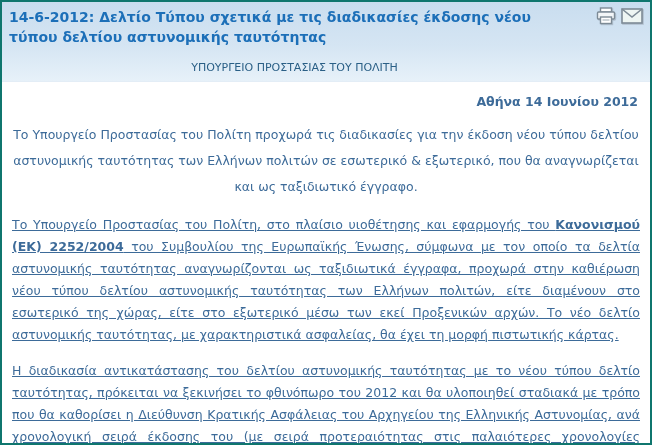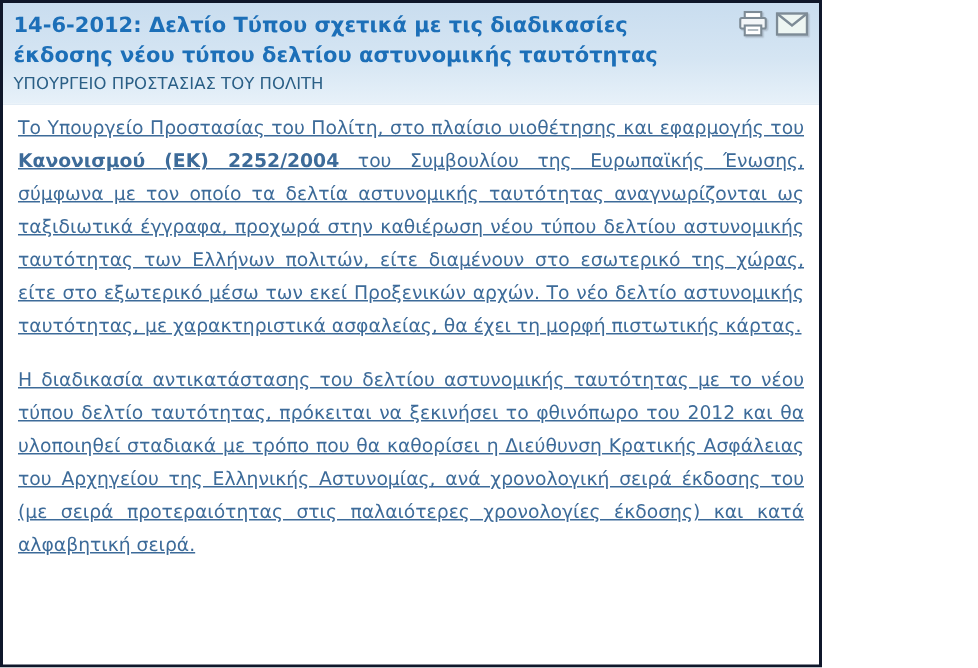--- a/index.html
+++ b/index.html
@@ -3,46 +3,47 @@
 <meta charset="utf-8">
 <style>
   html, body { margin: 0; padding: 0; }
   body {
     width: 652px; height: 445px;
     font-family: "DejaVu Sans", "Liberation Sans", sans-serif;
     background: #ffffff;
   }
   .page {
     box-sizing: border-box;
-    width: 548px; height: 445px;
-    border: 2px solid #0f172a;
+    width: 652px; height: 445px;
+    border: 2px solid #0f766e;
     background: #ffffff;
     display: flex; flex-direction: column;
     overflow: hidden;
   }
   
   .header {
     position: relative;
     background: linear-gradient(#c9ddef 0%, #d5e5f3 55%, #e7f1f9 100%);
     padding: 5px 70px 6px 7px;
     border-bottom: 1px solid #e3edf6;
     flex: 0 0 auto;
   }
   .header h1 {
     margin: 0;
     font-size: 14px; line-height: 20px;
     font-weight: bold;
     color: #1c6fb8;
     letter-spacing: 0;
   }
   .header .subtitle {
-    margin-top: 2px;
+    margin-top: 14px;
     font-size: 11px; line-height: 14px;
     color: #2a5f86;
     font-weight: normal;
+    text-align: center;
   }
   .header-icons {
     position: absolute; top: 4px; right: 7px;
     display: flex; gap: 4px;
   }
   .icon-btn {
     width: 22px; height: 20px;
     background: none; border: none; padding: 0;
     cursor: pointer;
     display: flex; align-items: center; justify-content: center;
@@ -104,22 +105,24 @@
       <button class="icon-btn" title="">
         <svg width="22" height="16" viewBox="0 0 22 16" aria-hidden="true">
           <rect x="1" y="1" width="20" height="14" fill="#eef6f3" stroke="#7d8b96" stroke-width="1.6"></rect>
           <polyline points="1,1 11,9 21,1" fill="none" stroke="#7d8b96" stroke-width="1.6"></polyline>
         </svg>
       </button>
     </div>
   </div>
 
   <div class="content">
+    <div class="dateline">Αθήνα 14 Ιουνίου 2012</div>
 
 
+    <p class="lead">Το Υπουργείο Προστασίας του Πολίτη προχωρά τις διαδικασίες για την έκδοση νέου τύπου δελτίου αστυνομικής ταυτότητας των Ελλήνων πολιτών σε εσωτερικό &amp; εξωτερικό, που θα αναγνωρίζεται και ως ταξιδιωτικό έγγραφο.</p>
 
     <p class="body-par"><span>Το Υπουργείο Προστασίας του Πολίτη, στο πλαίσιο υιοθέτησης και εφαρμογής του </span><span class="inline-bold">Κανονισμού (ΕΚ) 2252/2004</span><span> του Συμβουλίου της Ευρωπαϊκής Ένωσης, σύμφωνα με τον οποίο τα δελτία αστυνομικής ταυτότητας αναγνωρίζονται ως ταξιδιωτικά έγγραφα, προχωρά στην καθιέρωση νέου τύπου δελτίου αστυνομικής ταυτότητας των Ελλήνων πολιτών, είτε διαμένουν στο εσωτερικό της χώρας, είτε στο εξωτερικό μέσω των εκεί Προξενικών αρχών. Το νέο δελτίο αστυνομικής ταυτότητας, με χαρακτηριστικά ασφαλείας, θα έχει τη μορφή πιστωτικής κάρτας.</span></p>
 
     <p class="body-par">Η διαδικασία αντικατάστασης του δελτίου αστυνομικής ταυτότητας με το νέου τύπου δελτίο ταυτότητας, πρόκειται να ξεκινήσει το φθινόπωρο του 2012 και θα υλοποιηθεί σταδιακά με τρόπο που θα καθορίσει η Διεύθυνση Κρατικής Ασφάλειας του Αρχηγείου της Ελληνικής Αστυνομίας, ανά χρονολογική σειρά έκδοσης του (με σειρά προτεραιότητας στις παλαιότερες χρονολογίες έκδοσης) και κατά αλφαβητική σειρά.</p>
 
   </div>
 
 </div>
 
 </body></html>

